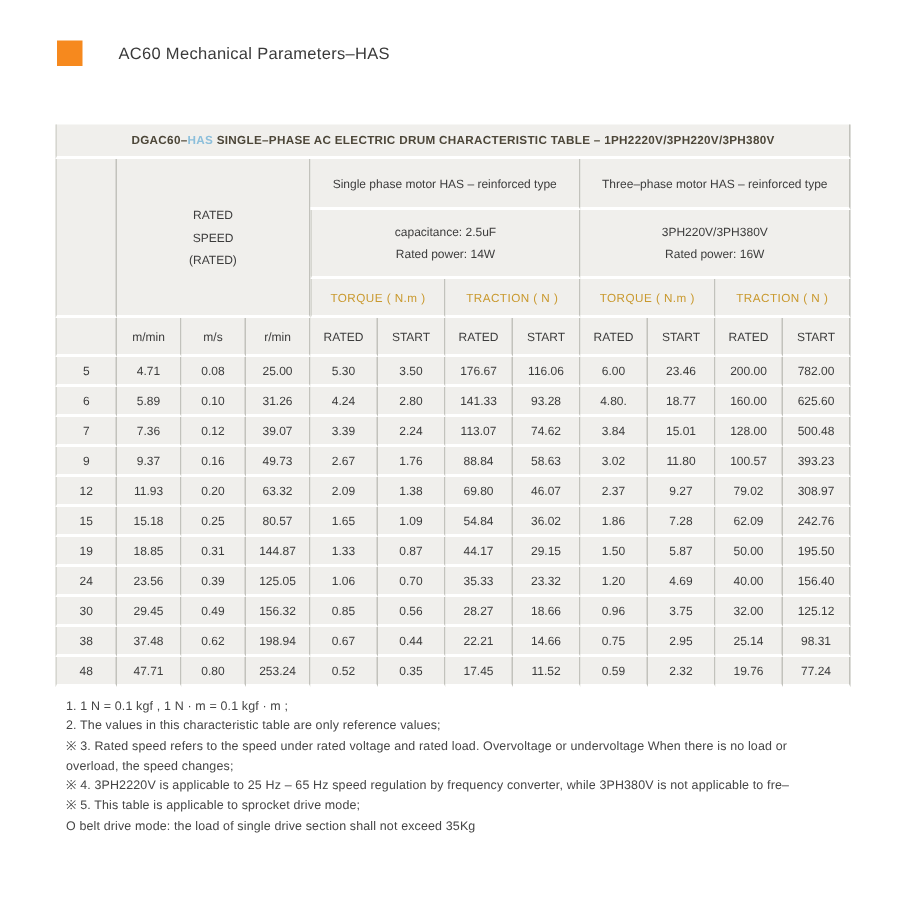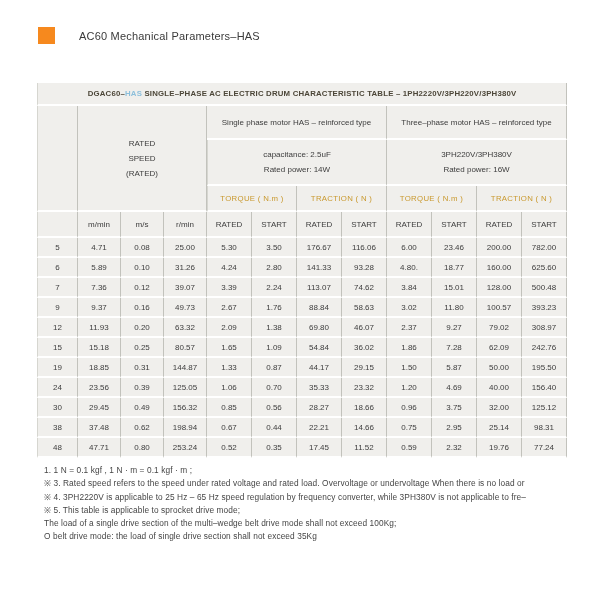--- a/index.html
+++ b/index.html
@@ -270,18 +270,19 @@
         <td>0.59</td>
         <td>2.32</td>
         <td>19.76</td>
         <td>77.24</td>
       </tr>
     </tbody>
 </table>
 
 <div class="footnotes">
     <div>1. 1 N = 0.1 kgf , 1 N · m = 0.1 kgf · m ;</div>
+    <div>2. The values in this characteristic table are only reference values;</div>
     <div>※ 3. Rated speed refers to the speed under rated voltage and rated load. Overvoltage or undervoltage When there is no load or</div>
+    <div>overload, the speed changes;</div>
     <div>※ 4. 3PH2220V is applicable to 25 Hz – 65 Hz speed regulation by frequency converter, while 3PH380V is not applicable to fre–</div>
     <div>※ 5. This table is applicable to sprocket drive mode;</div>
-    <div>The load of a single drive section of the multi–wedge belt drive mode shall not exceed 100Kg;</div>
     <div>O belt drive mode: the load of single drive section shall not exceed 35Kg</div>
   </div>
 
 </body></html>

